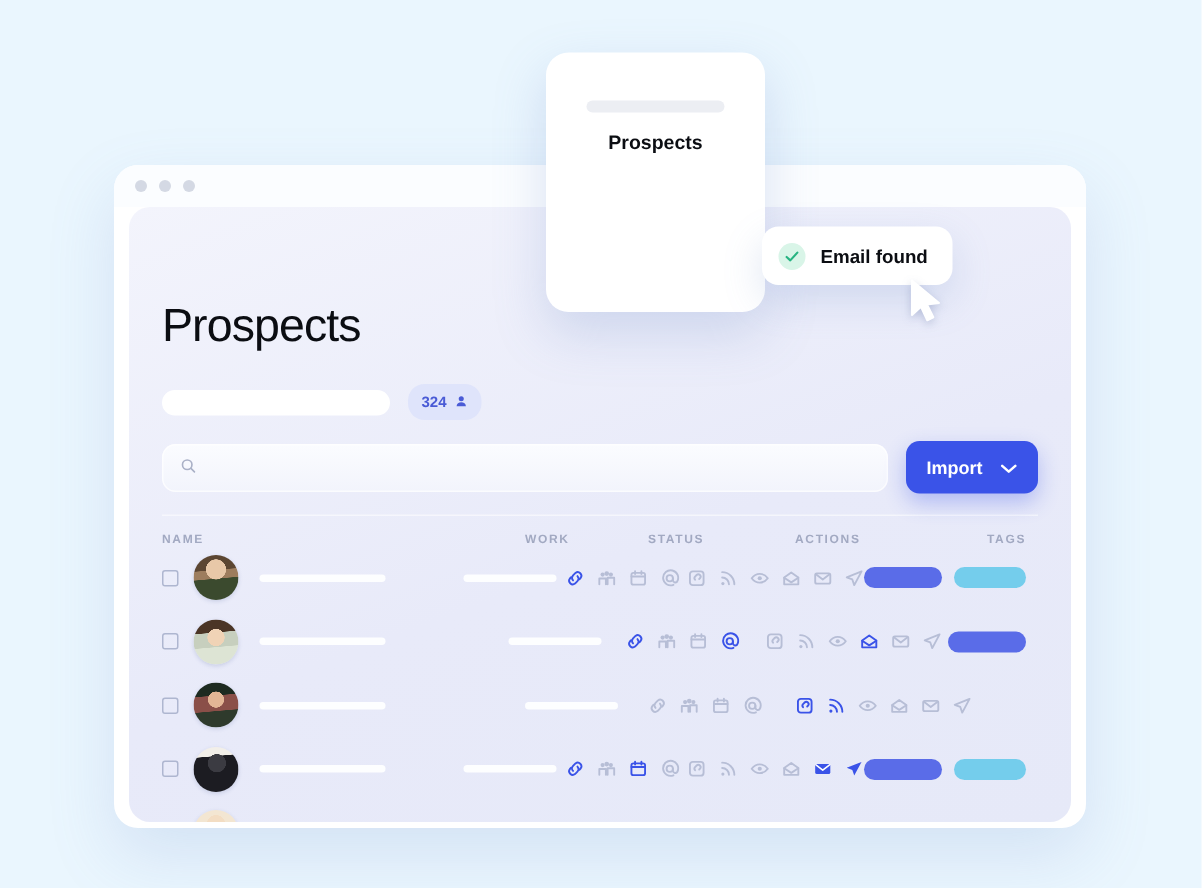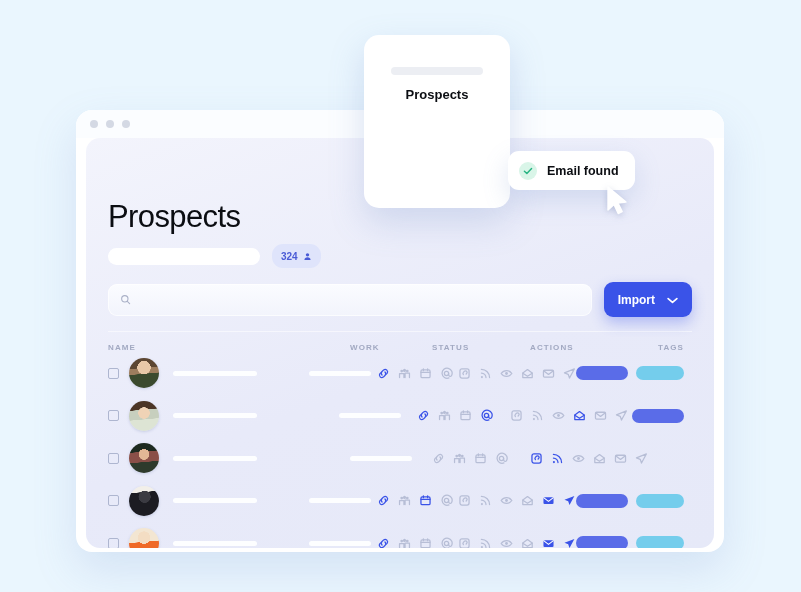--- a/index.html
+++ b/index.html
@@ -46,21 +46,21 @@
   #page-title {
     font-size: 31px;
     font-weight: normal;
     color: #0b0d12;
     letter-spacing: -0.6px;
     line-height: 1;
     margin-top: 43px;
   }
   #subtitle-row {
     display: flex; align-items: center; gap: 12px;
-    margin-top: 12px;
+    margin-top: 24px;
   }
   #subtitle-skeleton {
     width: 152px; height: 17px; border-radius: 9px;
     background: #ffffff;
   }
   #count-badge {
     display: flex; align-items: center; gap: 5px;
     background: #dfe4fb;
     border-radius: 11px;
     padding: 3px 9px;

